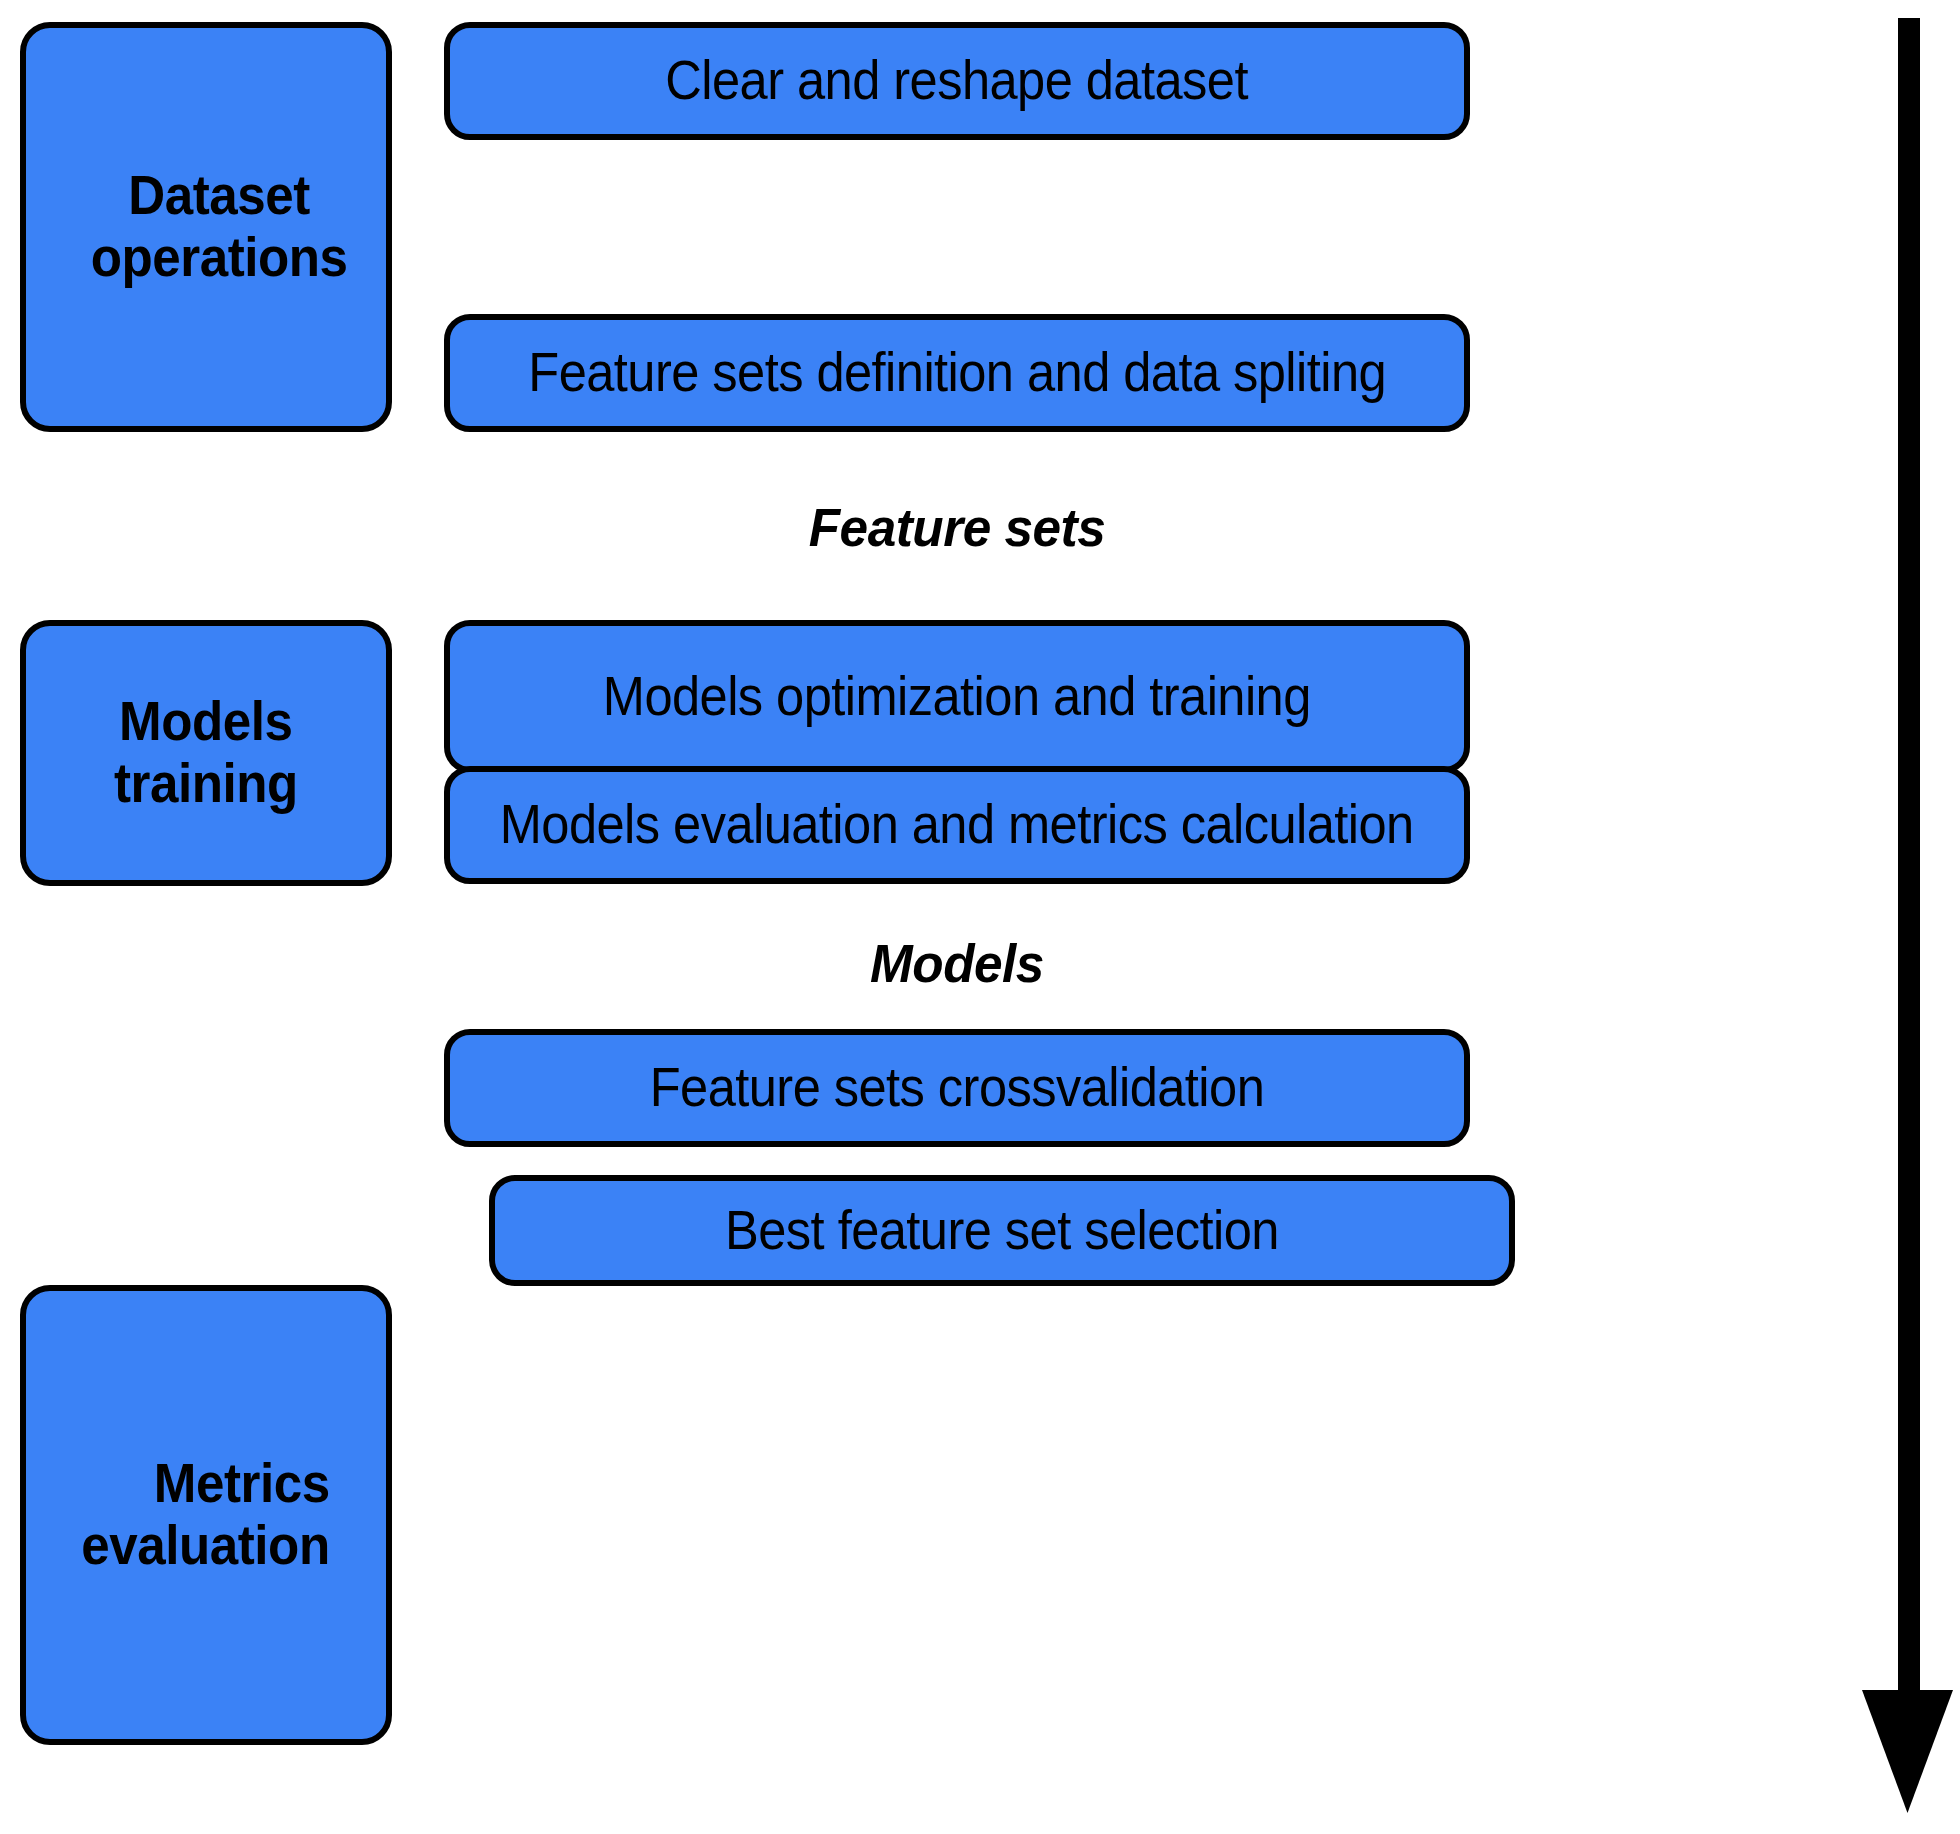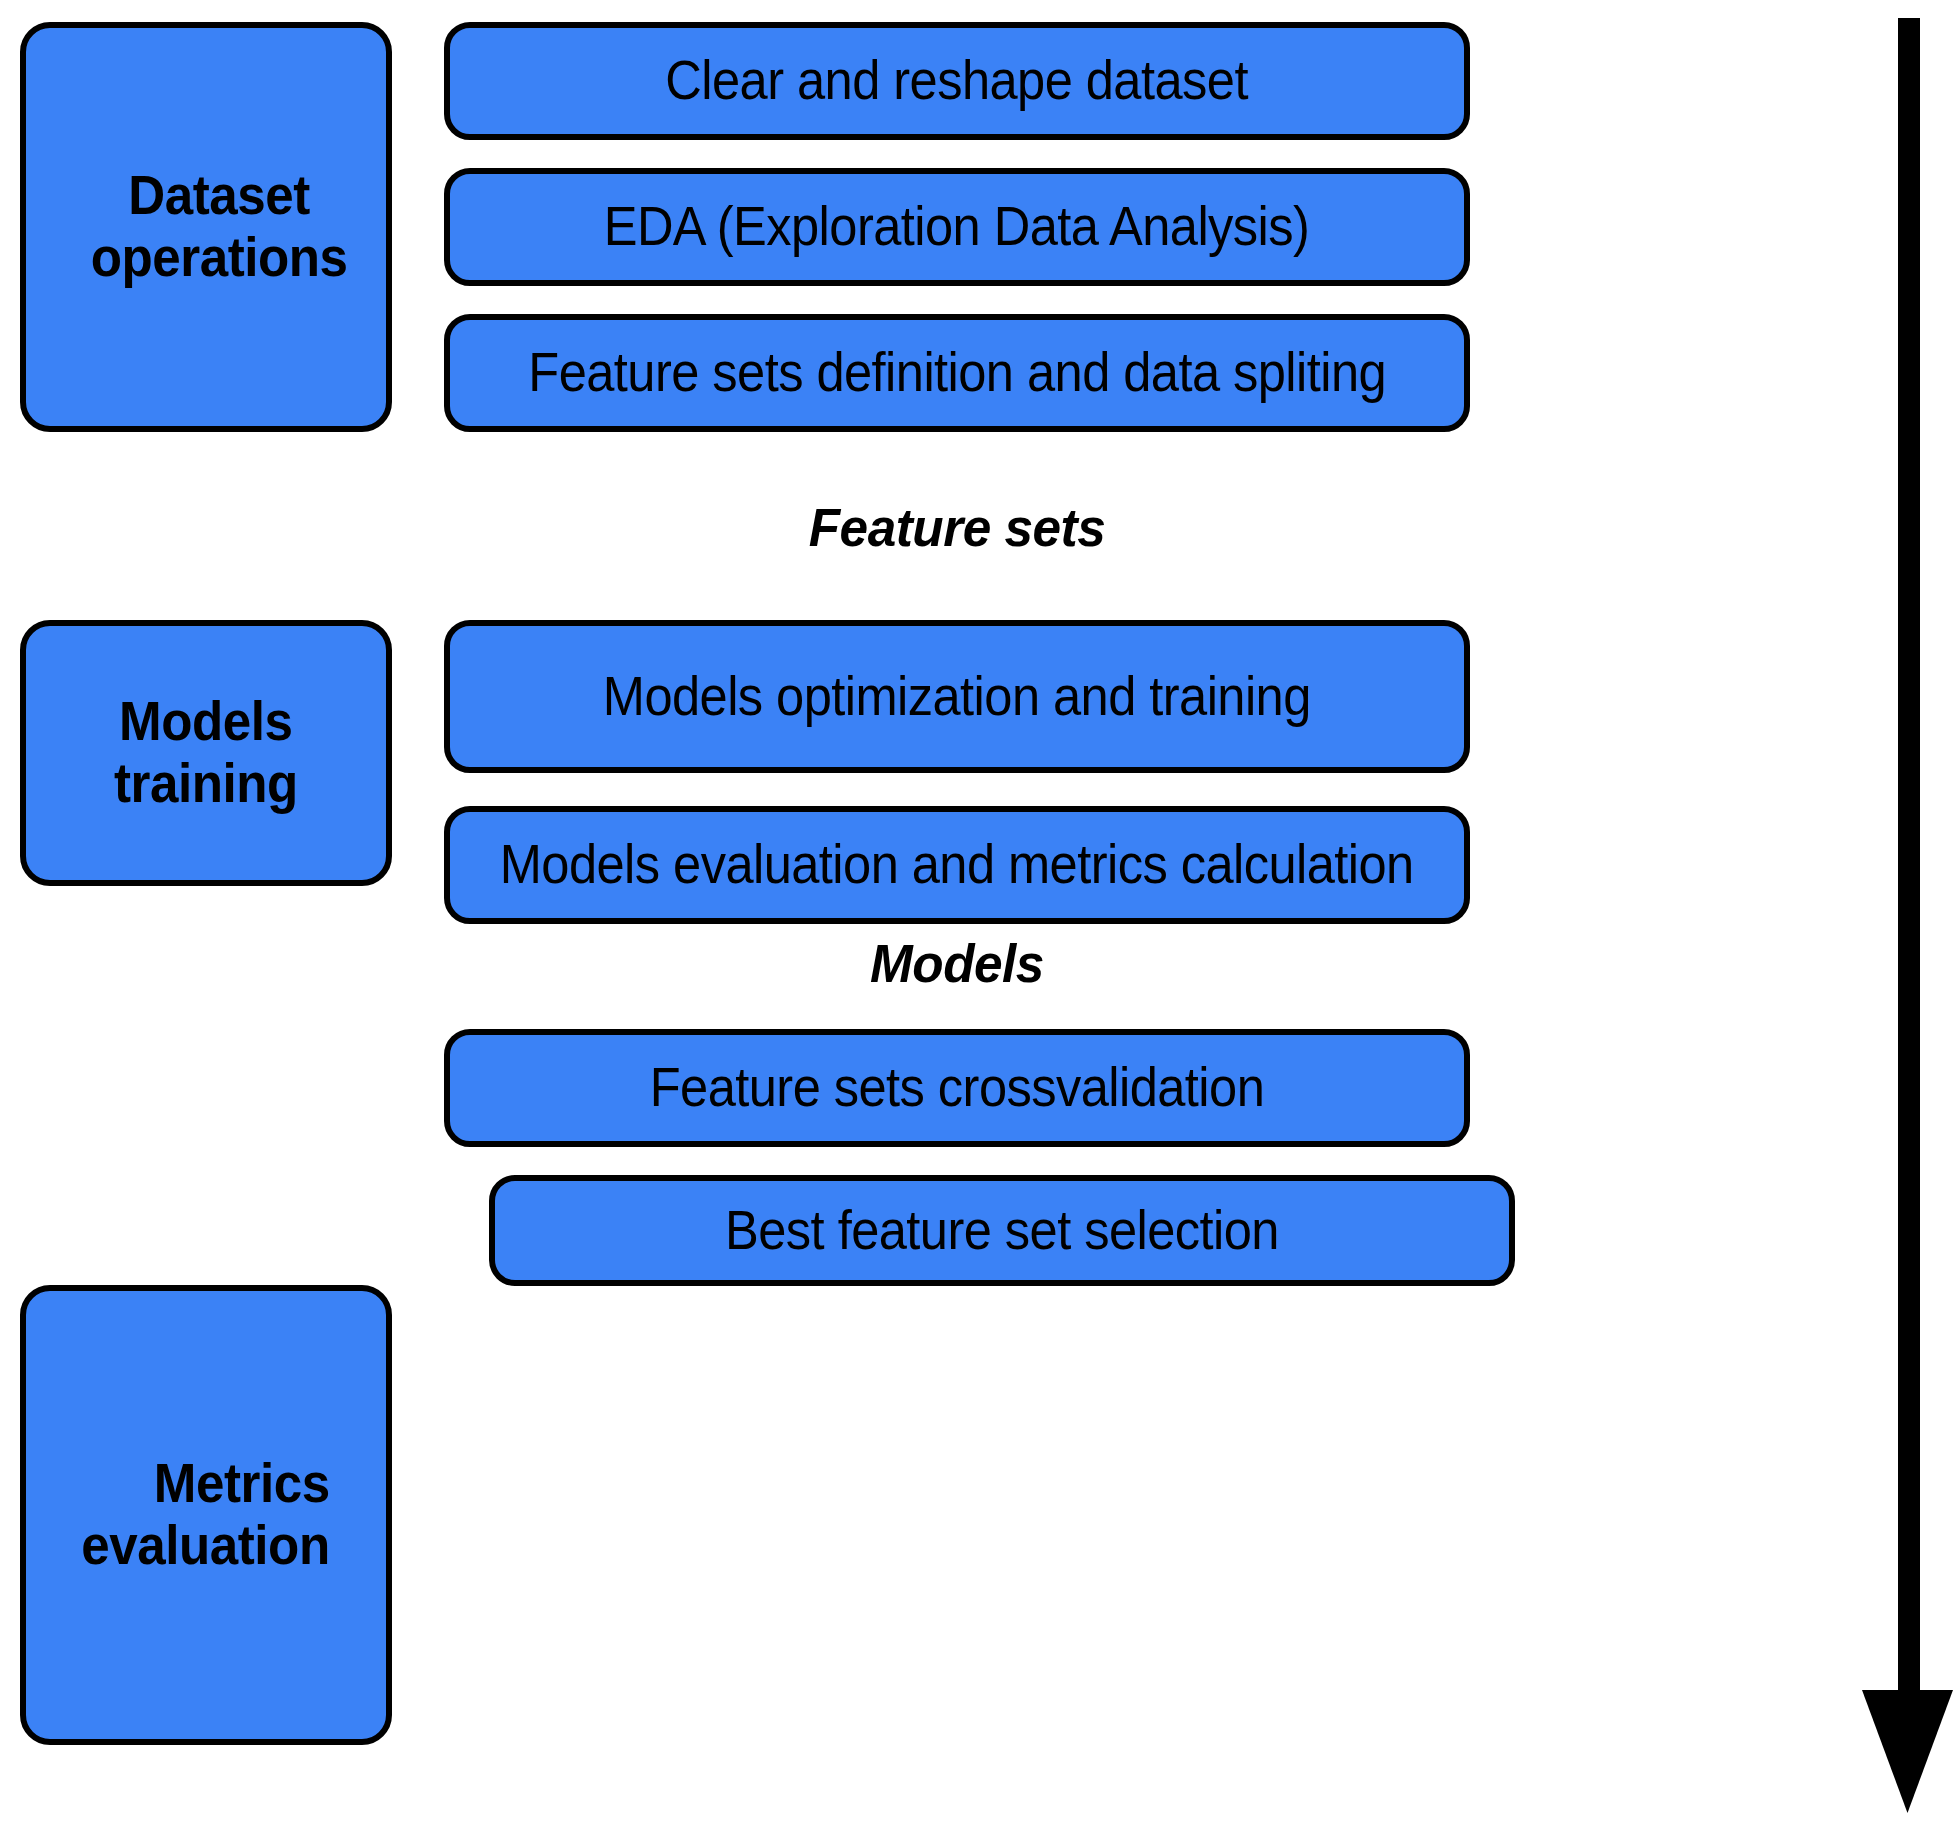--- a/index.html
+++ b/index.html
@@ -87,40 +87,37 @@
 
   <div class="rbox stage-box" style="top:22px; height:410px;padding-left:27px;">
     <div class="stage-label">Dataset
 operations</div>
   </div>
 
   <div class="rbox step-box" style="top:22px; height:118px;">
     <div class="step-label">Clear and reshape dataset</div>
   </div>
 
-  <div class="rbox step-box" style="top:168px; height:118px;">
-    <div class="step-label">EDA (Exploration Data Analysis)</div>
-  </div>
 
   <div class="rbox step-box" style="top:314px; height:118px;text-align:center;">
     <div class="step-label">Feature sets definition and data spliting</div>
   </div>
 
   <div class="connector-caption" style="top:496px;">Feature sets</div>
 
   <div class="rbox stage-box" style="top:620px; height:266px;">
     <div class="stage-label">Models
 training</div>
   </div>
 
   <div class="rbox step-box" style="top:620px; height:153px;">
     <div class="step-label">Models optimization and training</div>
   </div>
 
-  <div class="rbox step-box" style="top:806px; height:118px;">
+  <div class="rbox step-box" style="top:766px; height:118px;">
     <div class="step-label">Models evaluation and metrics calculation</div>
   </div>
 
   <div class="connector-caption" style="top:932px;">Models</div>
 
   <div class="rbox stage-box" style="top:1285px; height:460px;text-align:right;">
     <div class="stage-label">Metrics
 evaluation</div>
   </div>
 

